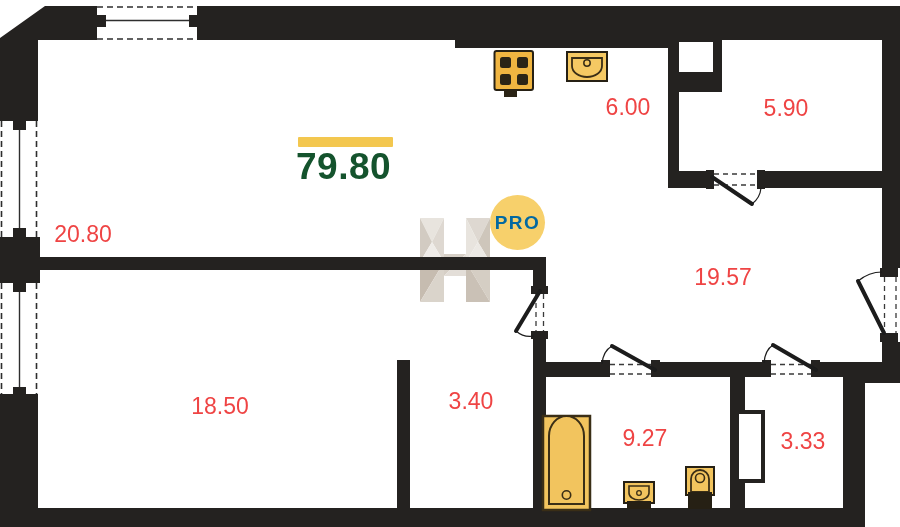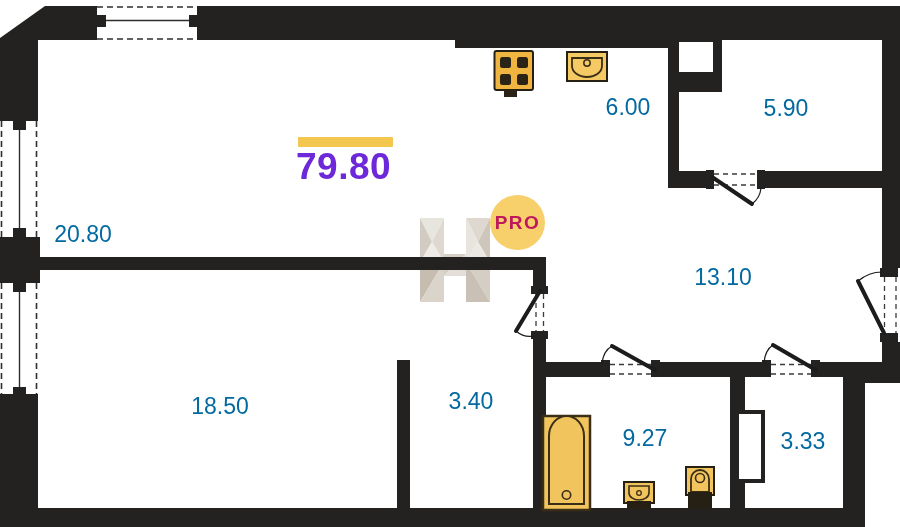--- a/index.html
+++ b/index.html
@@ -3,34 +3,34 @@
 <meta charset="utf-8">
 <style>
   html,body{margin:0;padding:0;background:#fff;}
   #plan{
     position:relative;width:900px;height:527px;background:#ffffff;overflow:hidden;
     font-family:"Liberation Sans","DejaVu Sans",sans-serif;
   }
   #plan svg{position:absolute;left:0;top:0;}
   .room-label{
     position:absolute;transform:translate(-50%,-50%);
-    font-size:23px;color:#0369a1;white-space:nowrap;
+    font-size:23px;color:#ef4444;white-space:nowrap;
   }
   .total-bar{
     position:absolute;left:298px;top:137px;width:95px;height:10px;
     background:#f3c74f;border-radius:1px;
   }
   .total-area{
     position:absolute;left:296px;top:146px;
-    font-size:37px;font-weight:bold;color:#6d28d9;letter-spacing:0.5px;
+    font-size:37px;font-weight:bold;color:#14532d;letter-spacing:0.5px;
   }
   .pro-badge{
     position:absolute;left:490px;top:195px;width:55px;height:55px;border-radius:50%;
     background:#f7d06b;display:flex;align-items:center;justify-content:center;
-    font-size:19px;font-weight:bold;color:#be185d;letter-spacing:1.5px;
+    font-size:19px;font-weight:bold;color:#0369a1;letter-spacing:1.5px;
   }
 </style>
 </head>
 <body>
 
 <div id="plan">
 
   <svg width="900" height="527" viewBox="0 0 900 527">
 
     <g opacity="0.8">
@@ -200,17 +200,17 @@
 
   <div class="pro-badge">
     <span>PRO</span>
   </div>
 
   <div class="room-label" style="left:83px;top:234px;">20.80</div>
   <div class="room-label" style="left:220px;top:406px;">18.50</div>
   <div class="room-label" style="left:471px;top:401px;">3.40</div>
   <div class="room-label" style="left:628px;top:107px;">6.00</div>
   <div class="room-label" style="left:786px;top:108px;">5.90</div>
-  <div class="room-label" style="left:723px;top:277px;">13.10</div>
+  <div class="room-label" style="left:723px;top:277px;">19.57</div>
   <div class="room-label" style="left:645px;top:438px;">9.27</div>
   <div class="room-label" style="left:803px;top:441px;">3.33</div>
 
 </div>
 
 </body></html>

